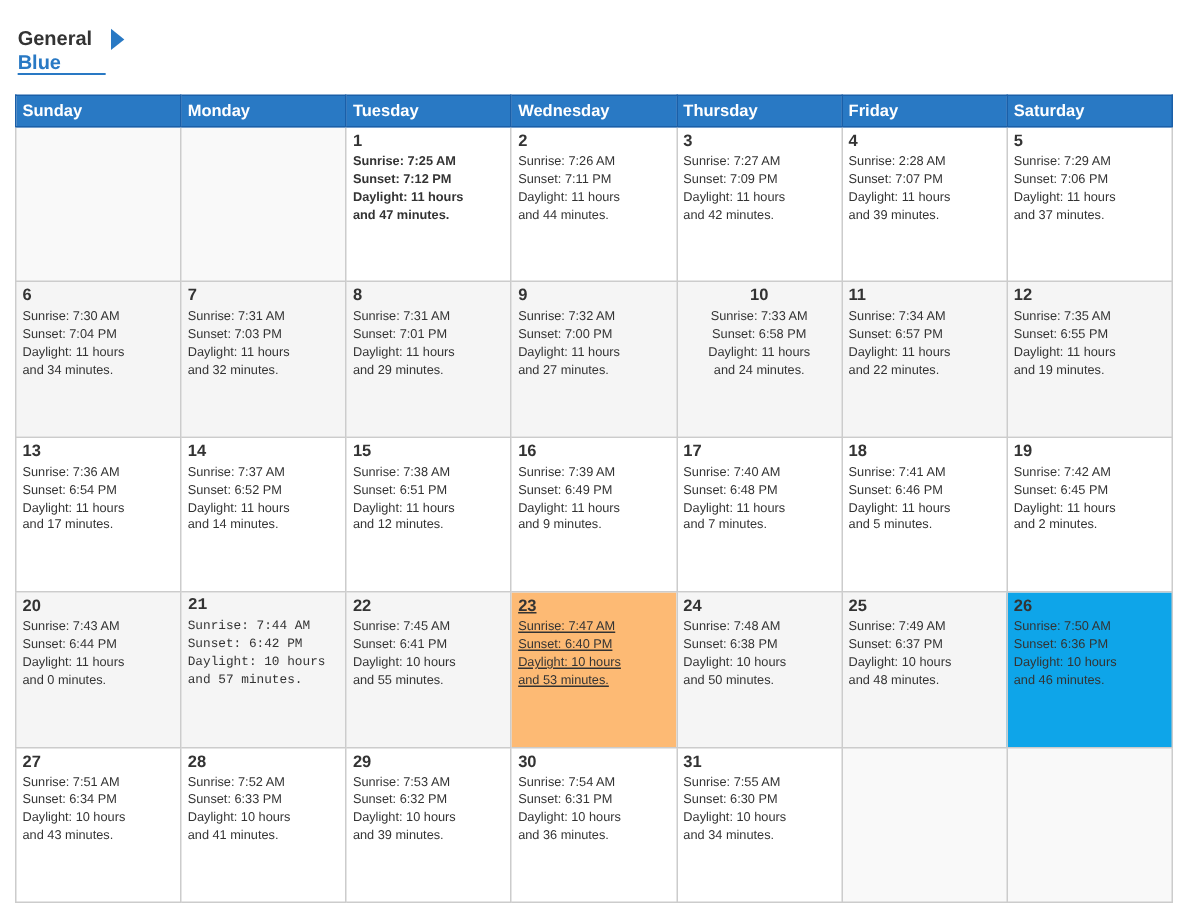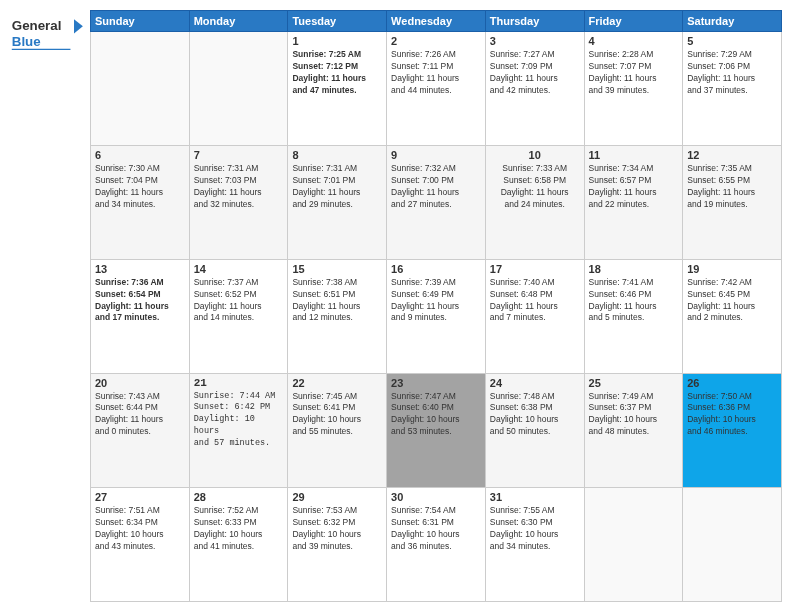--- a/index.html
+++ b/index.html
@@ -8,21 +8,21 @@
       background: #fff;
       width: 792px;
       height: 612px;
       overflow: hidden;
     }
     .page {
       width: 792px;
       height: 612px;
       padding: 10px;
       display: flex;
-      flex-direction: row;
+      flex-direction: column;
     }
     .header {
       display: flex;
       justify-content: space-between;
       align-items: flex-start;
       margin-bottom: 8px;
     }
     .logo {
       display: flex;
       flex-direction: column;
@@ -205,21 +205,21 @@
             <span class="day-number">12</span>
             <div class="day-info" style="white-space: pre-line;">Sunrise: 7:35 AM
 Sunset: 6:55 PM
 Daylight: 11 hours
 and 19 minutes.</div>
           </td>
         </tr>
         <tr>
           <td>
             <span class="day-number">13</span>
-            <div class="day-info" style="white-space: pre-line; font-weight: bold;">Sunrise: 7:36 AM
+            <div class="day-info" style="white-space: pre-line;">Sunrise: 7:36 AM
 Sunset: 6:54 PM
 Daylight: 11 hours
 and 17 minutes.</div>
           </td>
           <td>
             <span class="day-number">14</span>
             <div class="day-info" style="white-space: pre-line;">Sunrise: 7:37 AM
 Sunset: 6:52 PM
 Daylight: 11 hours
 and 14 minutes.</div>
@@ -275,21 +275,21 @@
 Daylight: 10 hours
 and 57 minutes.</div>
           </td>
           <td style="background: rgb(245, 245, 245);">
             <span class="day-number">22</span>
             <div class="day-info" style="white-space: pre-line;">Sunrise: 7:45 AM
 Sunset: 6:41 PM
 Daylight: 10 hours
 and 55 minutes.</div>
           </td>
-          <td style="background: #a3a3a3;">
+          <td style="background: #fdba74; text-decoration: underline;">
             <span class="day-number">23</span>
             <div class="day-info" style="white-space: pre-line;">Sunrise: 7:47 AM
 Sunset: 6:40 PM
 Daylight: 10 hours
 and 53 minutes.</div>
           </td>
           <td style="background: rgb(245, 245, 245);">
             <span class="day-number">24</span>
             <div class="day-info" style="white-space: pre-line;">Sunrise: 7:48 AM
 Sunset: 6:38 PM

